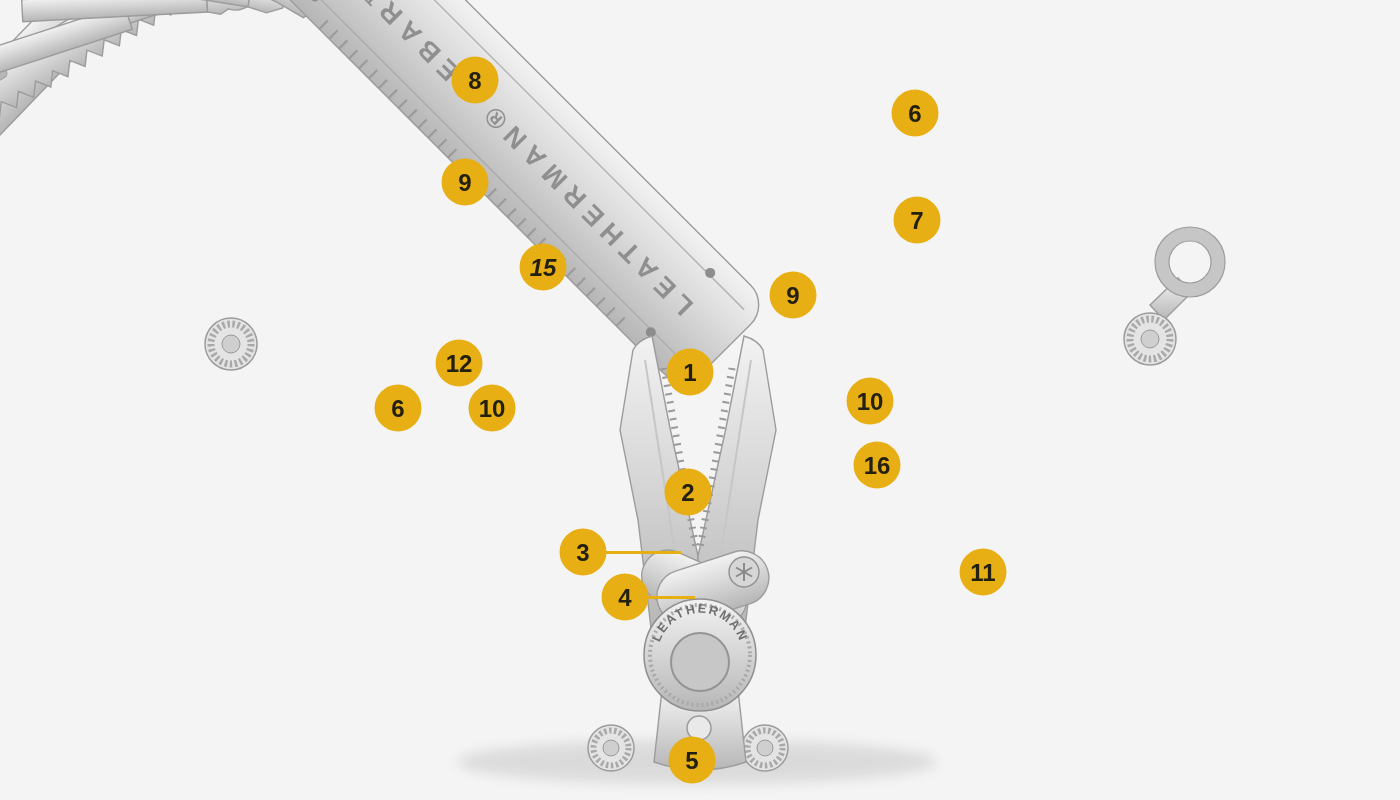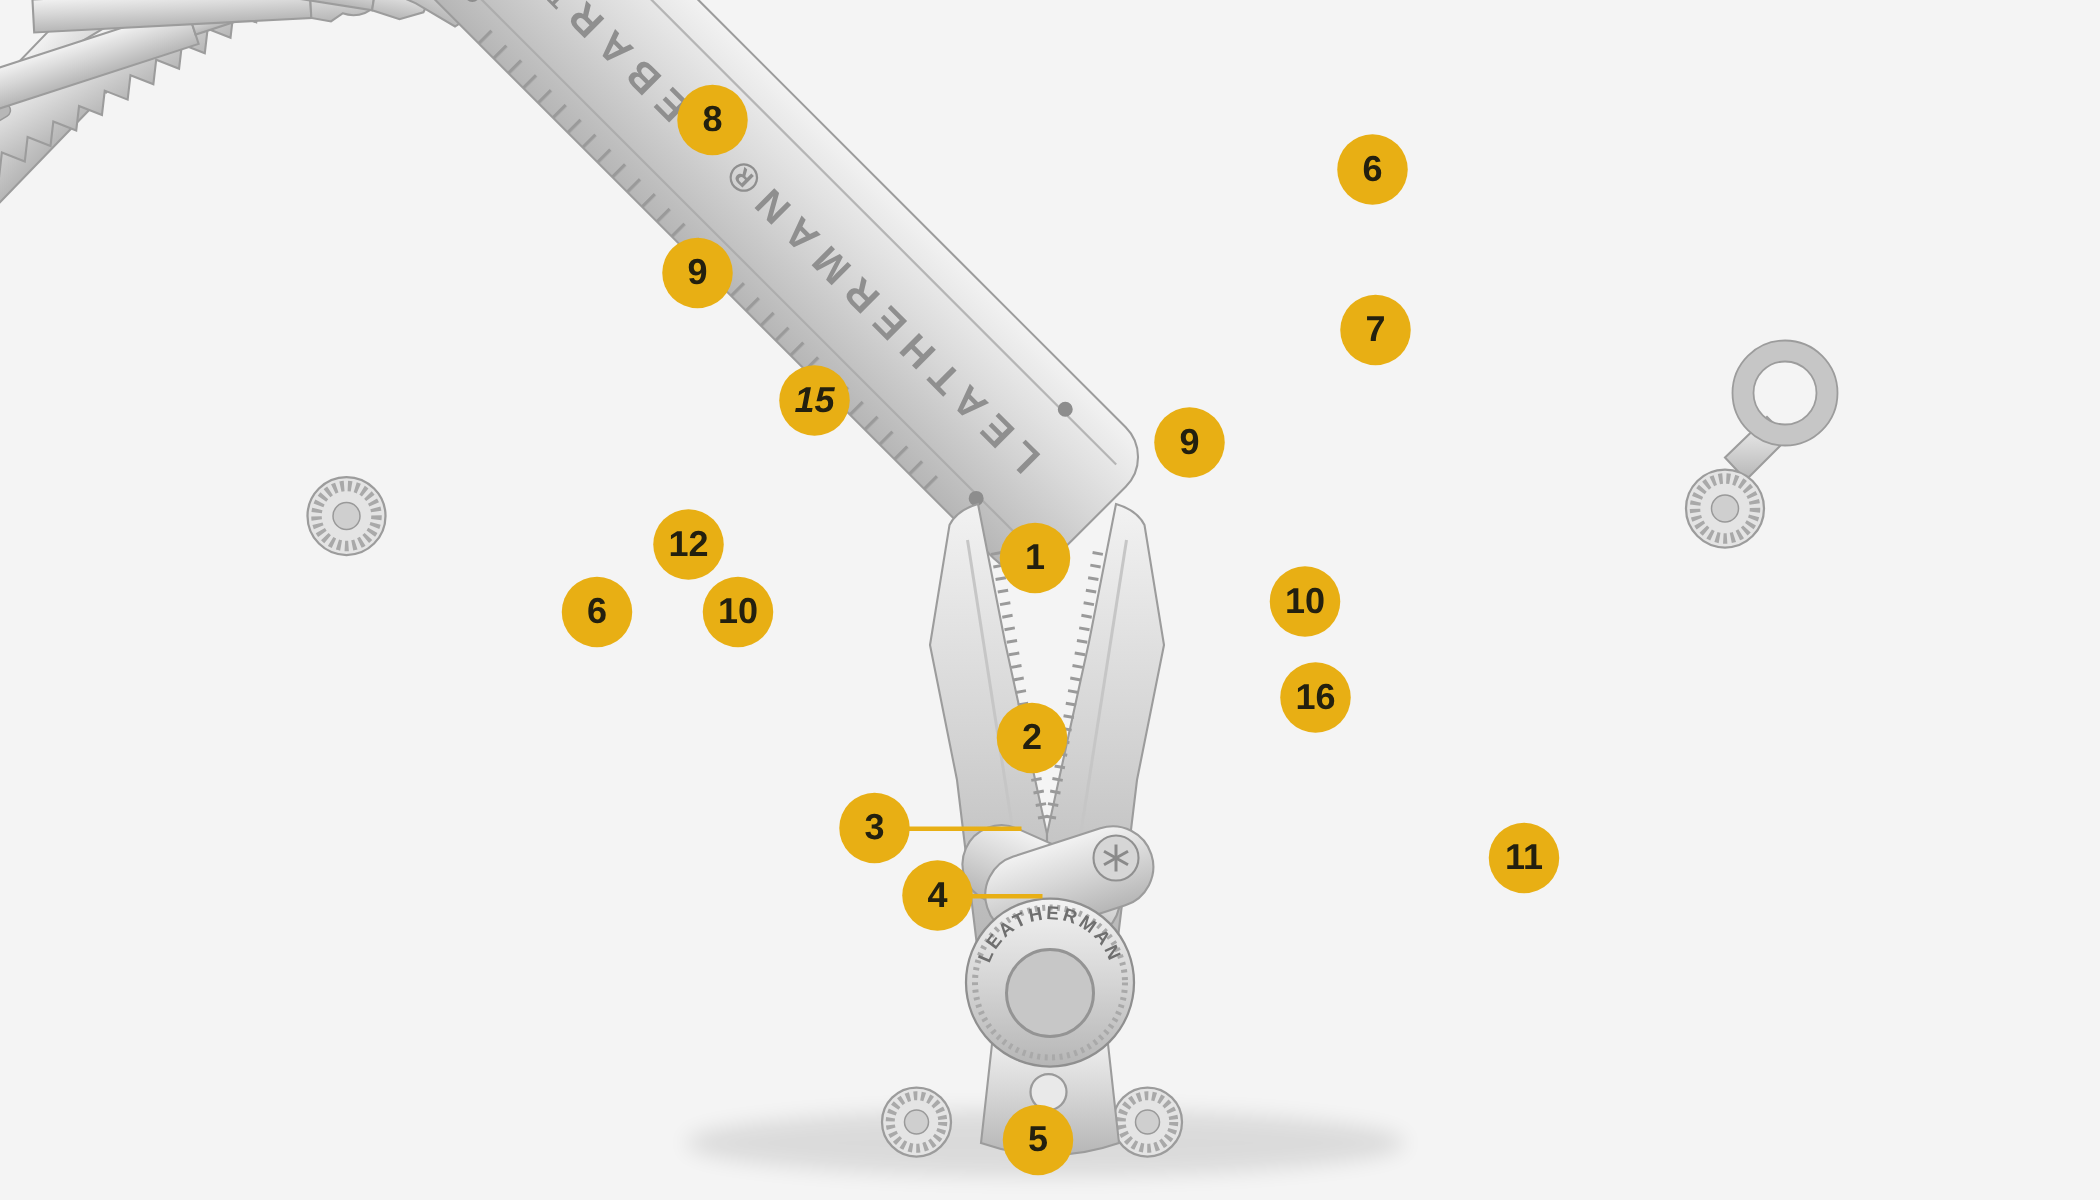--- a/index.html
+++ b/index.html
@@ -203,21 +203,21 @@
       <div class="leader" style="left: 600.5px; top: 550.5px; width: 80px;"></div>
       <div class="badge" style="width: 47px; height: 47px; left: 583px; top: 552px;">3</div>
       <div class="leader" style="left: 642.5px; top: 595.5px; width: 52px;"></div>
       <div class="badge" style="width: 47px; height: 47px; left: 625px; top: 597px;">4</div>
       <div class="badge" style="width: 47px; height: 47px; left: 692px; top: 760px;">5</div>
       <div class="badge" style="width: 47px; height: 47px; left: 398px; top: 408px;">6</div>
       <div class="badge" style="width: 47px; height: 47px; left: 917px; top: 220px;">7</div>
       <div class="badge" style="width: 47px; height: 47px; left: 475px; top: 80px;">8</div>
       <div class="badge" style="width: 47px; height: 47px; left: 465px; top: 182px;">9</div>
       <div class="badge" style="width: 47px; height: 47px; left: 870px; top: 401px;">10</div>
-      <div class="badge" style="width: 47px; height: 47px; left: 1016px; top: 572px;">11</div>
+      <div class="badge" style="width: 47px; height: 47px; left: 983px; top: 572px;">11</div>
       <div class="badge" style="width: 47px; height: 47px; left: 459px; top: 363px; text-align: right;">12</div>
       <div class="badge" style="width: 47px; height: 47px; left: 492px; top: 408px;">10</div>
       <div class="badge" style="width: 47px; height: 47px; left: 915px; top: 113px;">6</div>
       <div class="badge" style="width: 47px; height: 47px; left: 543px; top: 267px; font-style: italic;">15</div>
       <div class="badge" style="width: 47px; height: 47px; left: 877px; top: 465px;">16</div>
       <div class="badge" style="width: 47px; height: 47px; left: 793px; top: 295px;">9</div>
     </div>
 </div>
 
 </body></html>

